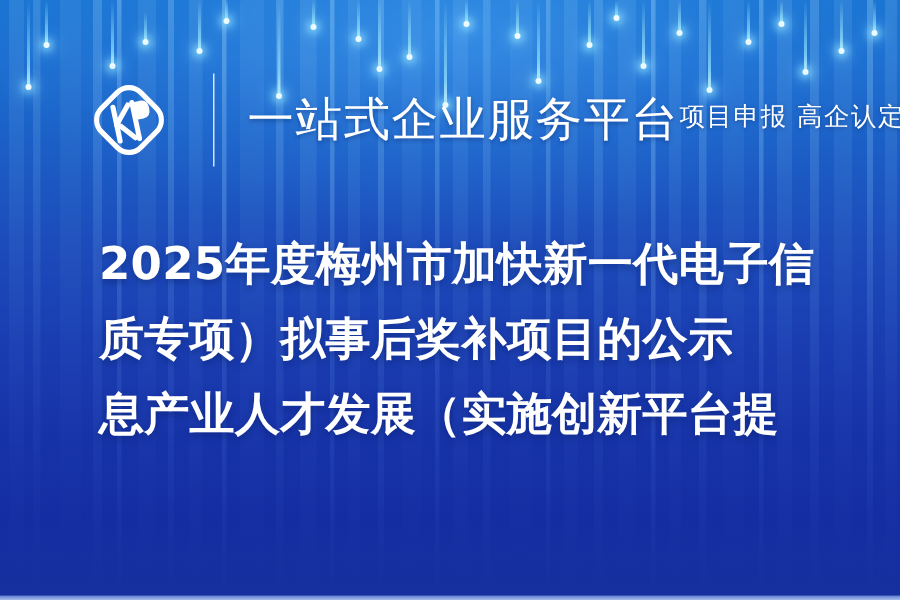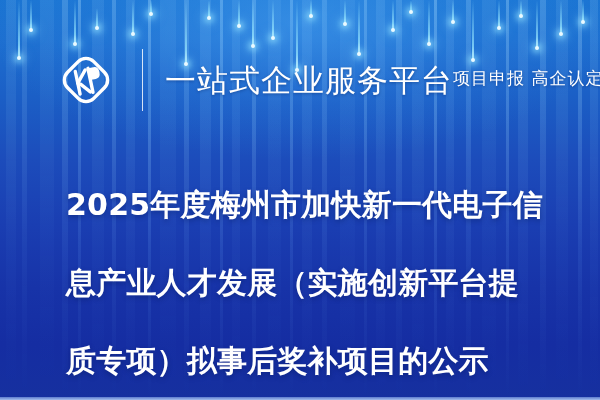--- a/index.html
+++ b/index.html
@@ -187,21 +187,20 @@
   }
   .title-line {
     font-family: "DejaVu Sans", "Liberation Sans", sans-serif;
     font-weight: bold;
     font-size: 30px;
     line-height: 50px;
     color: #ffffff;
     letter-spacing: 0.2px;
     white-space: nowrap;
     text-shadow: 0 2px 5px rgba(5,25,85,.40);
-    margin-top: 28px;
   }
 
   
   .bottom-edge {
     position: absolute;
     left: 0; right: 0; bottom: 0;
     height: 3px;
     background: linear-gradient(180deg, rgba(150,185,245,.55), rgba(190,215,250,.85));
   }
 </style>
@@ -296,18 +295,18 @@
     <div class="divider"></div>
 
     <div class="tagline">
       <div class="tagline-main">一站式企业服务平台</div>
       <div class="tagline-sub">项目申报 高企认定</div>
     </div>
   </div>
 
   <div class="title-block">
     <div class="title-line">2025年度梅州市加快新一代电子信</div>
+    <div class="title-line">质专项）拟事后奖补项目的公示</div>
     <div class="title-line">息产业人才发展（实施创新平台提</div>
-    <div class="title-line">质专项）拟事后奖补项目的公示</div>
   </div>
 
   <div class="bottom-edge"></div>
 </div>
 
 </body></html>

